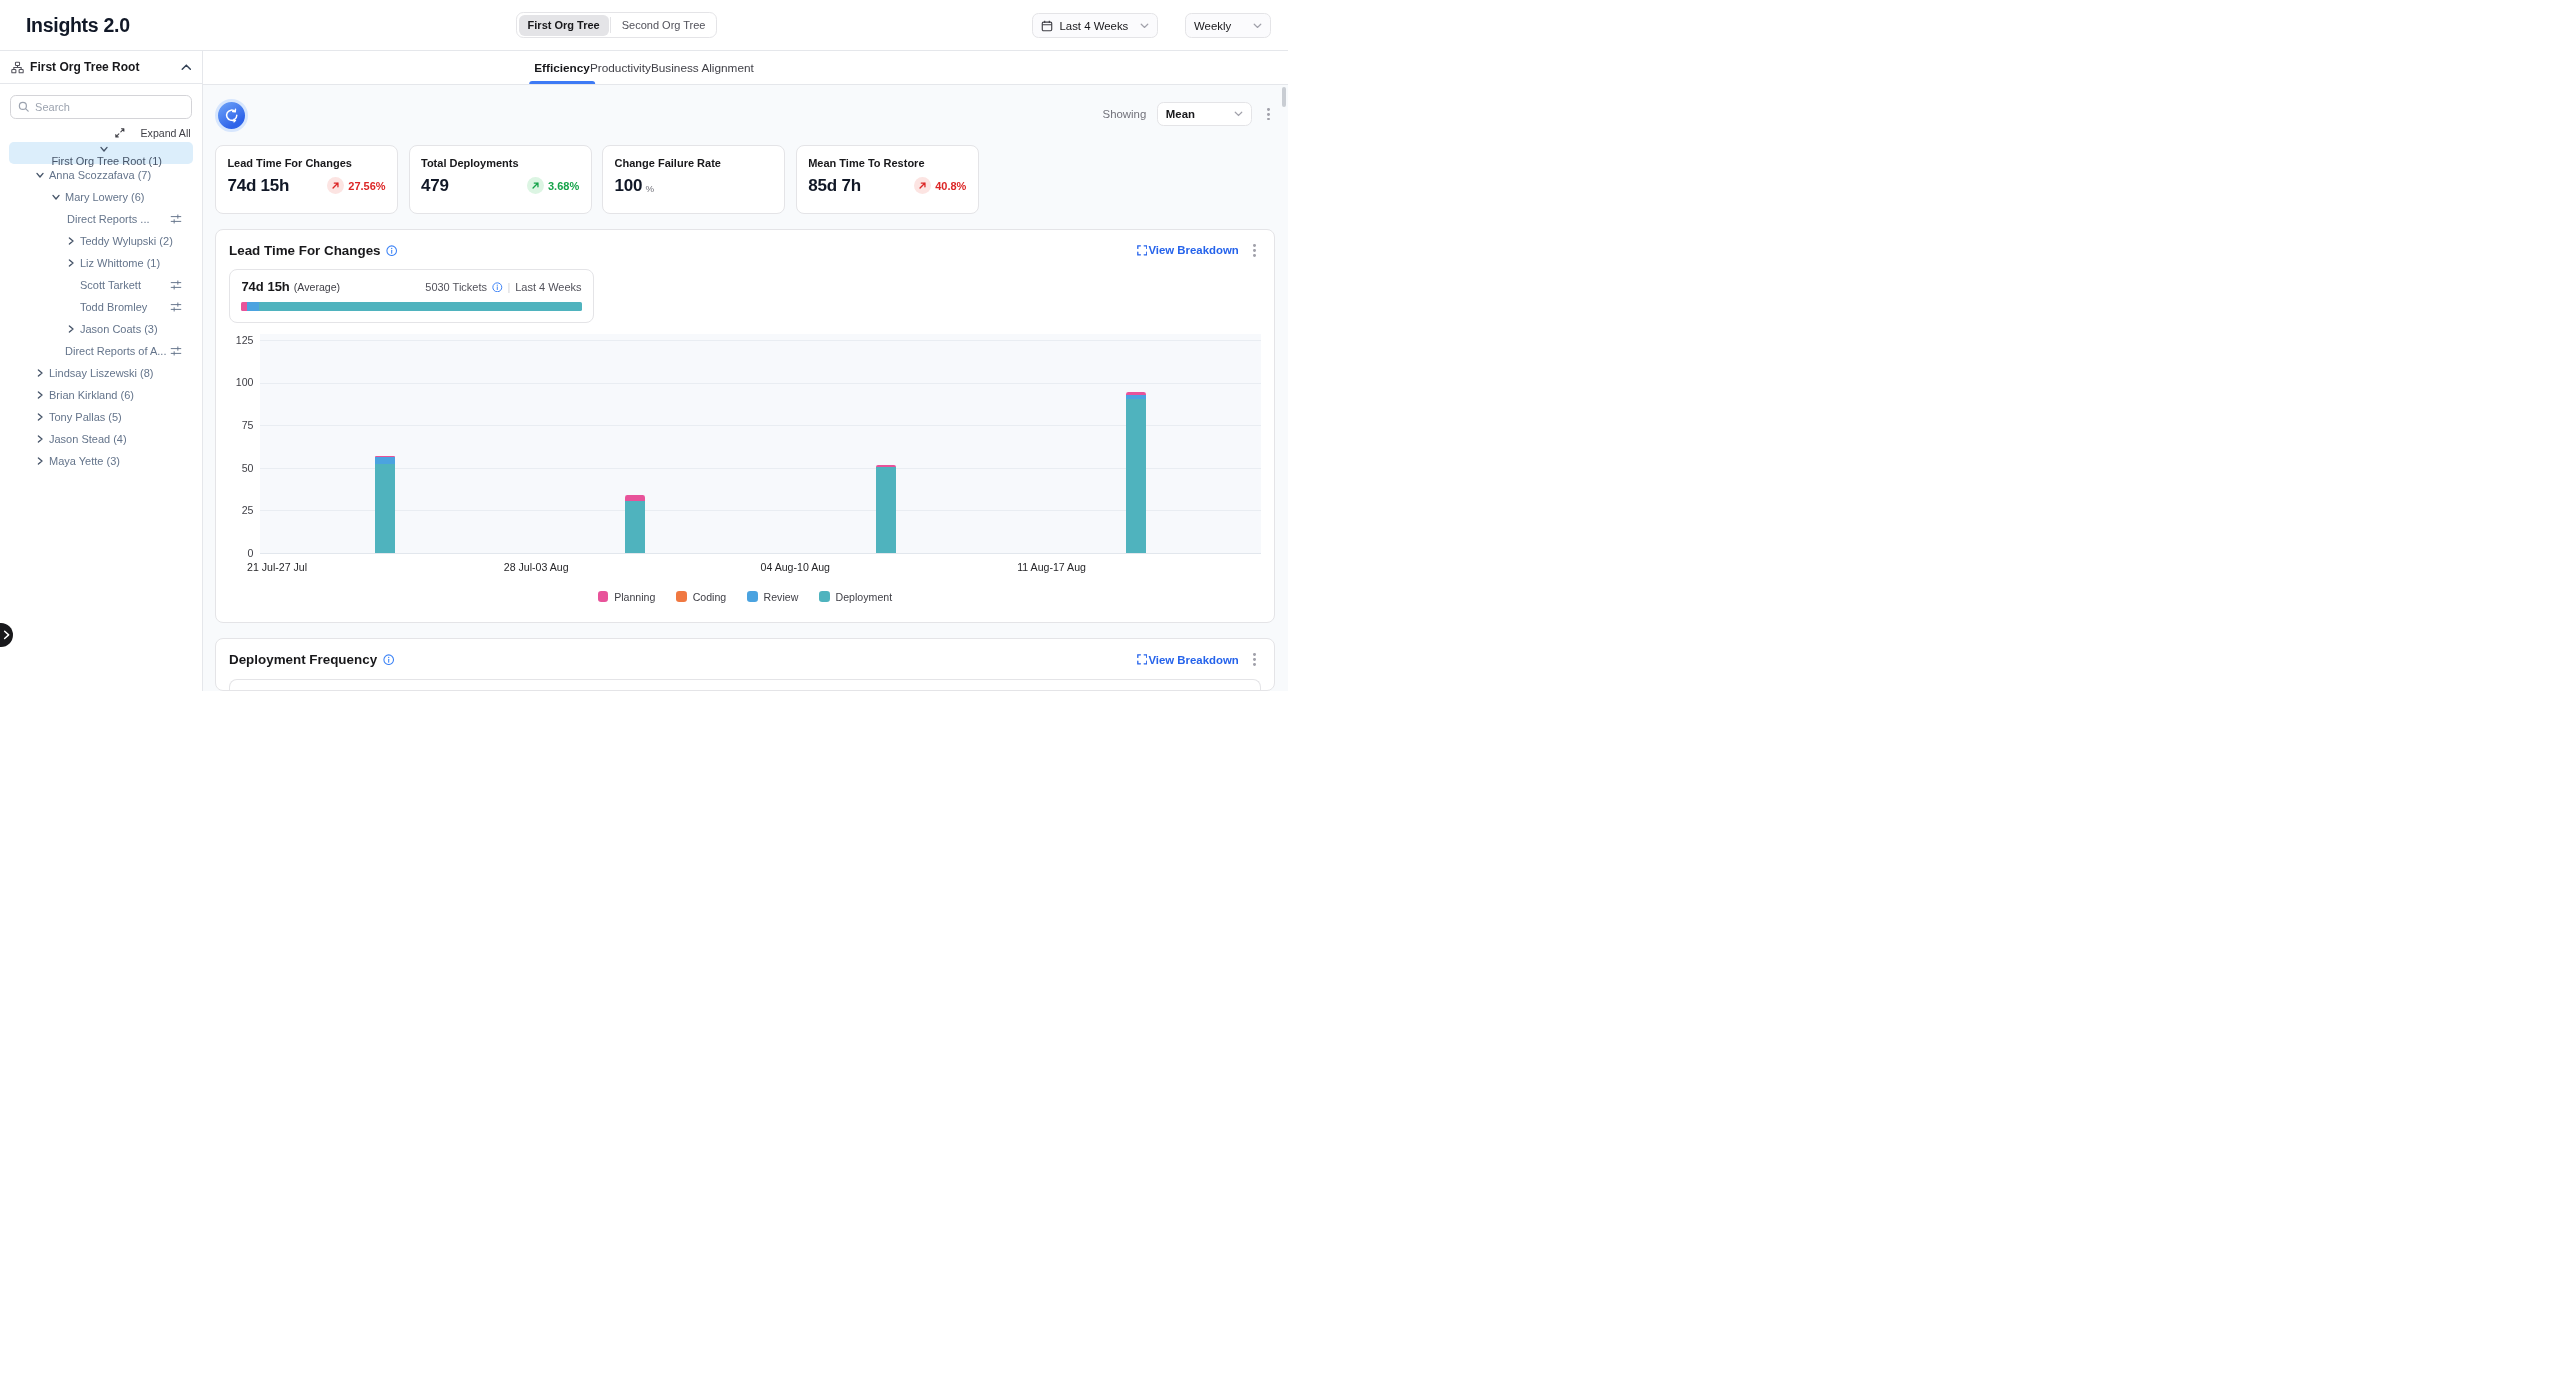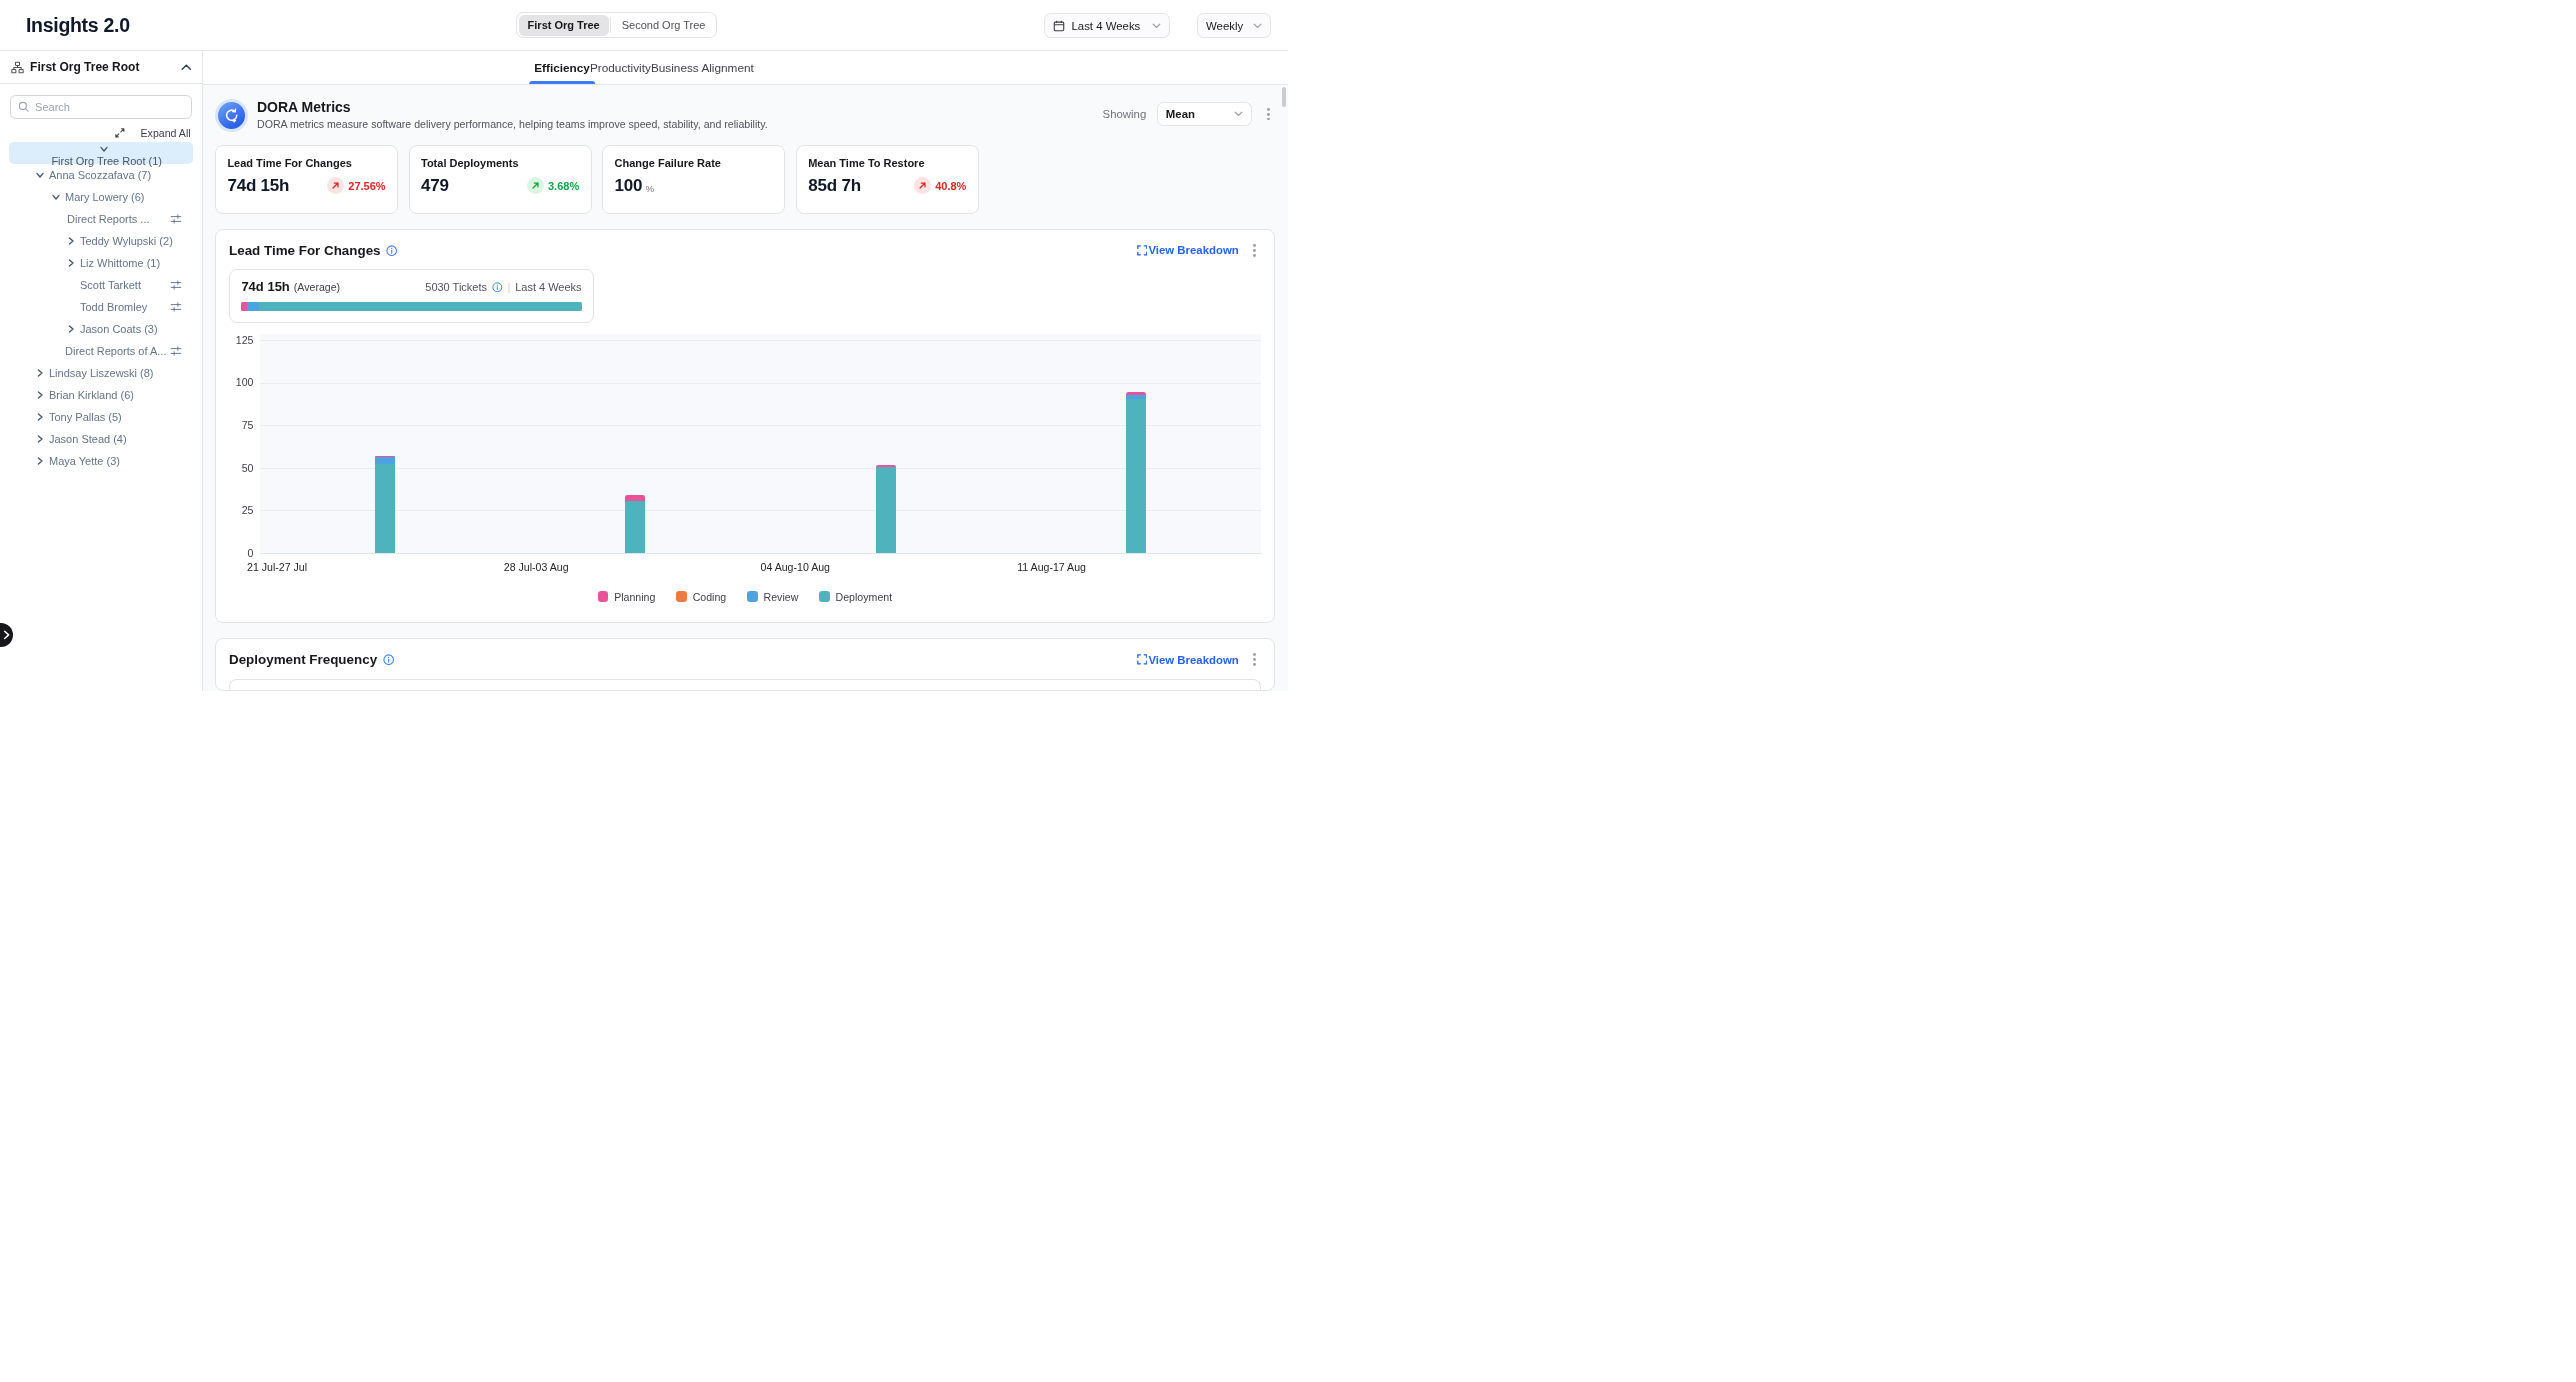--- a/index.html
+++ b/index.html
@@ -19,21 +19,21 @@
     border:0.8px solid #E4E4E7; border-radius:7.3px; background:#fff; padding:0 1.6px; }
   .seg-item { height:21px; line-height:21px; padding:0 9px; font-size:11px; color:#52525B;
     border-radius:5.7px; cursor:pointer; white-space:nowrap; }
   .seg-item.active { background:#E4E4E7; color:#18181B; font-weight:700; }
   .seg-div { width:0.8px; height:16px; background:#E4E4E7; margin:0 1.6px; }
   .hdr-right { position:absolute; right:17px; top:13px; display:flex; gap:27px; }
   .sel { height:25px; border:0.8px solid #E4E4E7; border-radius:6.5px; background:#FBFBFD;
     display:flex; align-items:center; padding:0 8px; font-size:11.4px; color:#18181B; cursor:pointer; }
   .sel .lbl { flex:1; margin:0 6.5px; }
   .sel-date { width:126px; }
-  .sel-gran { width:74px; }
+  .sel-gran { width:86px; }
 
   
   .sidebar { position:absolute; top:51px; left:0; width:203px; bottom:0; background:#fff;
     border-right:0.8px solid #E5E7EB; z-index:10; }
   .sb-head { height:33px; display:flex; align-items:center; gap:6.5px; padding:0 10.6px;
     border-bottom:0.8px solid #E5E7EB; }
   .sb-title { font-size:12px; font-weight:700; color:#18181B; flex:1; white-space:nowrap; }
   .sb-search { margin:11.4px 9.7px 0; height:23.6px; border:0.8px solid #D4D4D8; border-radius:5.7px;
     display:flex; align-items:center; gap:5.7px; padding:0 7.3px; background:#fff; }
   .sb-search input { border:none; outline:none; width:100%; font-size:11px;
@@ -344,24 +344,20 @@
   <div class="content">
 
     <section class="dora-head">
       <div class="dora-ico">
         <svg width="15.4" height="15.4" viewBox="0 0 20 20" fill="none" stroke="#fff" stroke-width="1.9" stroke-linecap="round">
           <path d="M14.6 4.6 A 6.6 6.6 0 1 0 16.6 9.4"></path>
           <path d="M14.9 1.6 L14.6 4.9 L11.3 4.6" stroke-linejoin="round"></path>
           <path d="M10.5 16.4 h4.2 M12.9 14.6 l2 1.8 -2 1.8" stroke-width="1.5"></path>
         </svg>
       </div>
-      <div class="dora-txt">
-        <div class="dora-title">DORA Metrics</div>
-        <div class="dora-sub">DORA metrics measure software delivery performance, helping teams improve speed, stability, and reliability.</div>
-      </div>
       <div class="dora-right">
         <span class="showing">Showing</span>
         <div class="sel sel-mean">
           <span class="lbl">Mean</span>
           <span style="margin-left:auto">
             <svg width="9" height="5.7" viewBox="0 0 11 7" fill="none" stroke="#A1A1AA" stroke-width="1.5" stroke-linecap="round">
                 <path d="M1.5 1.5 L5.5 5.5 L9.5 1.5"></path>
               </svg>
           </span>
         </div>

